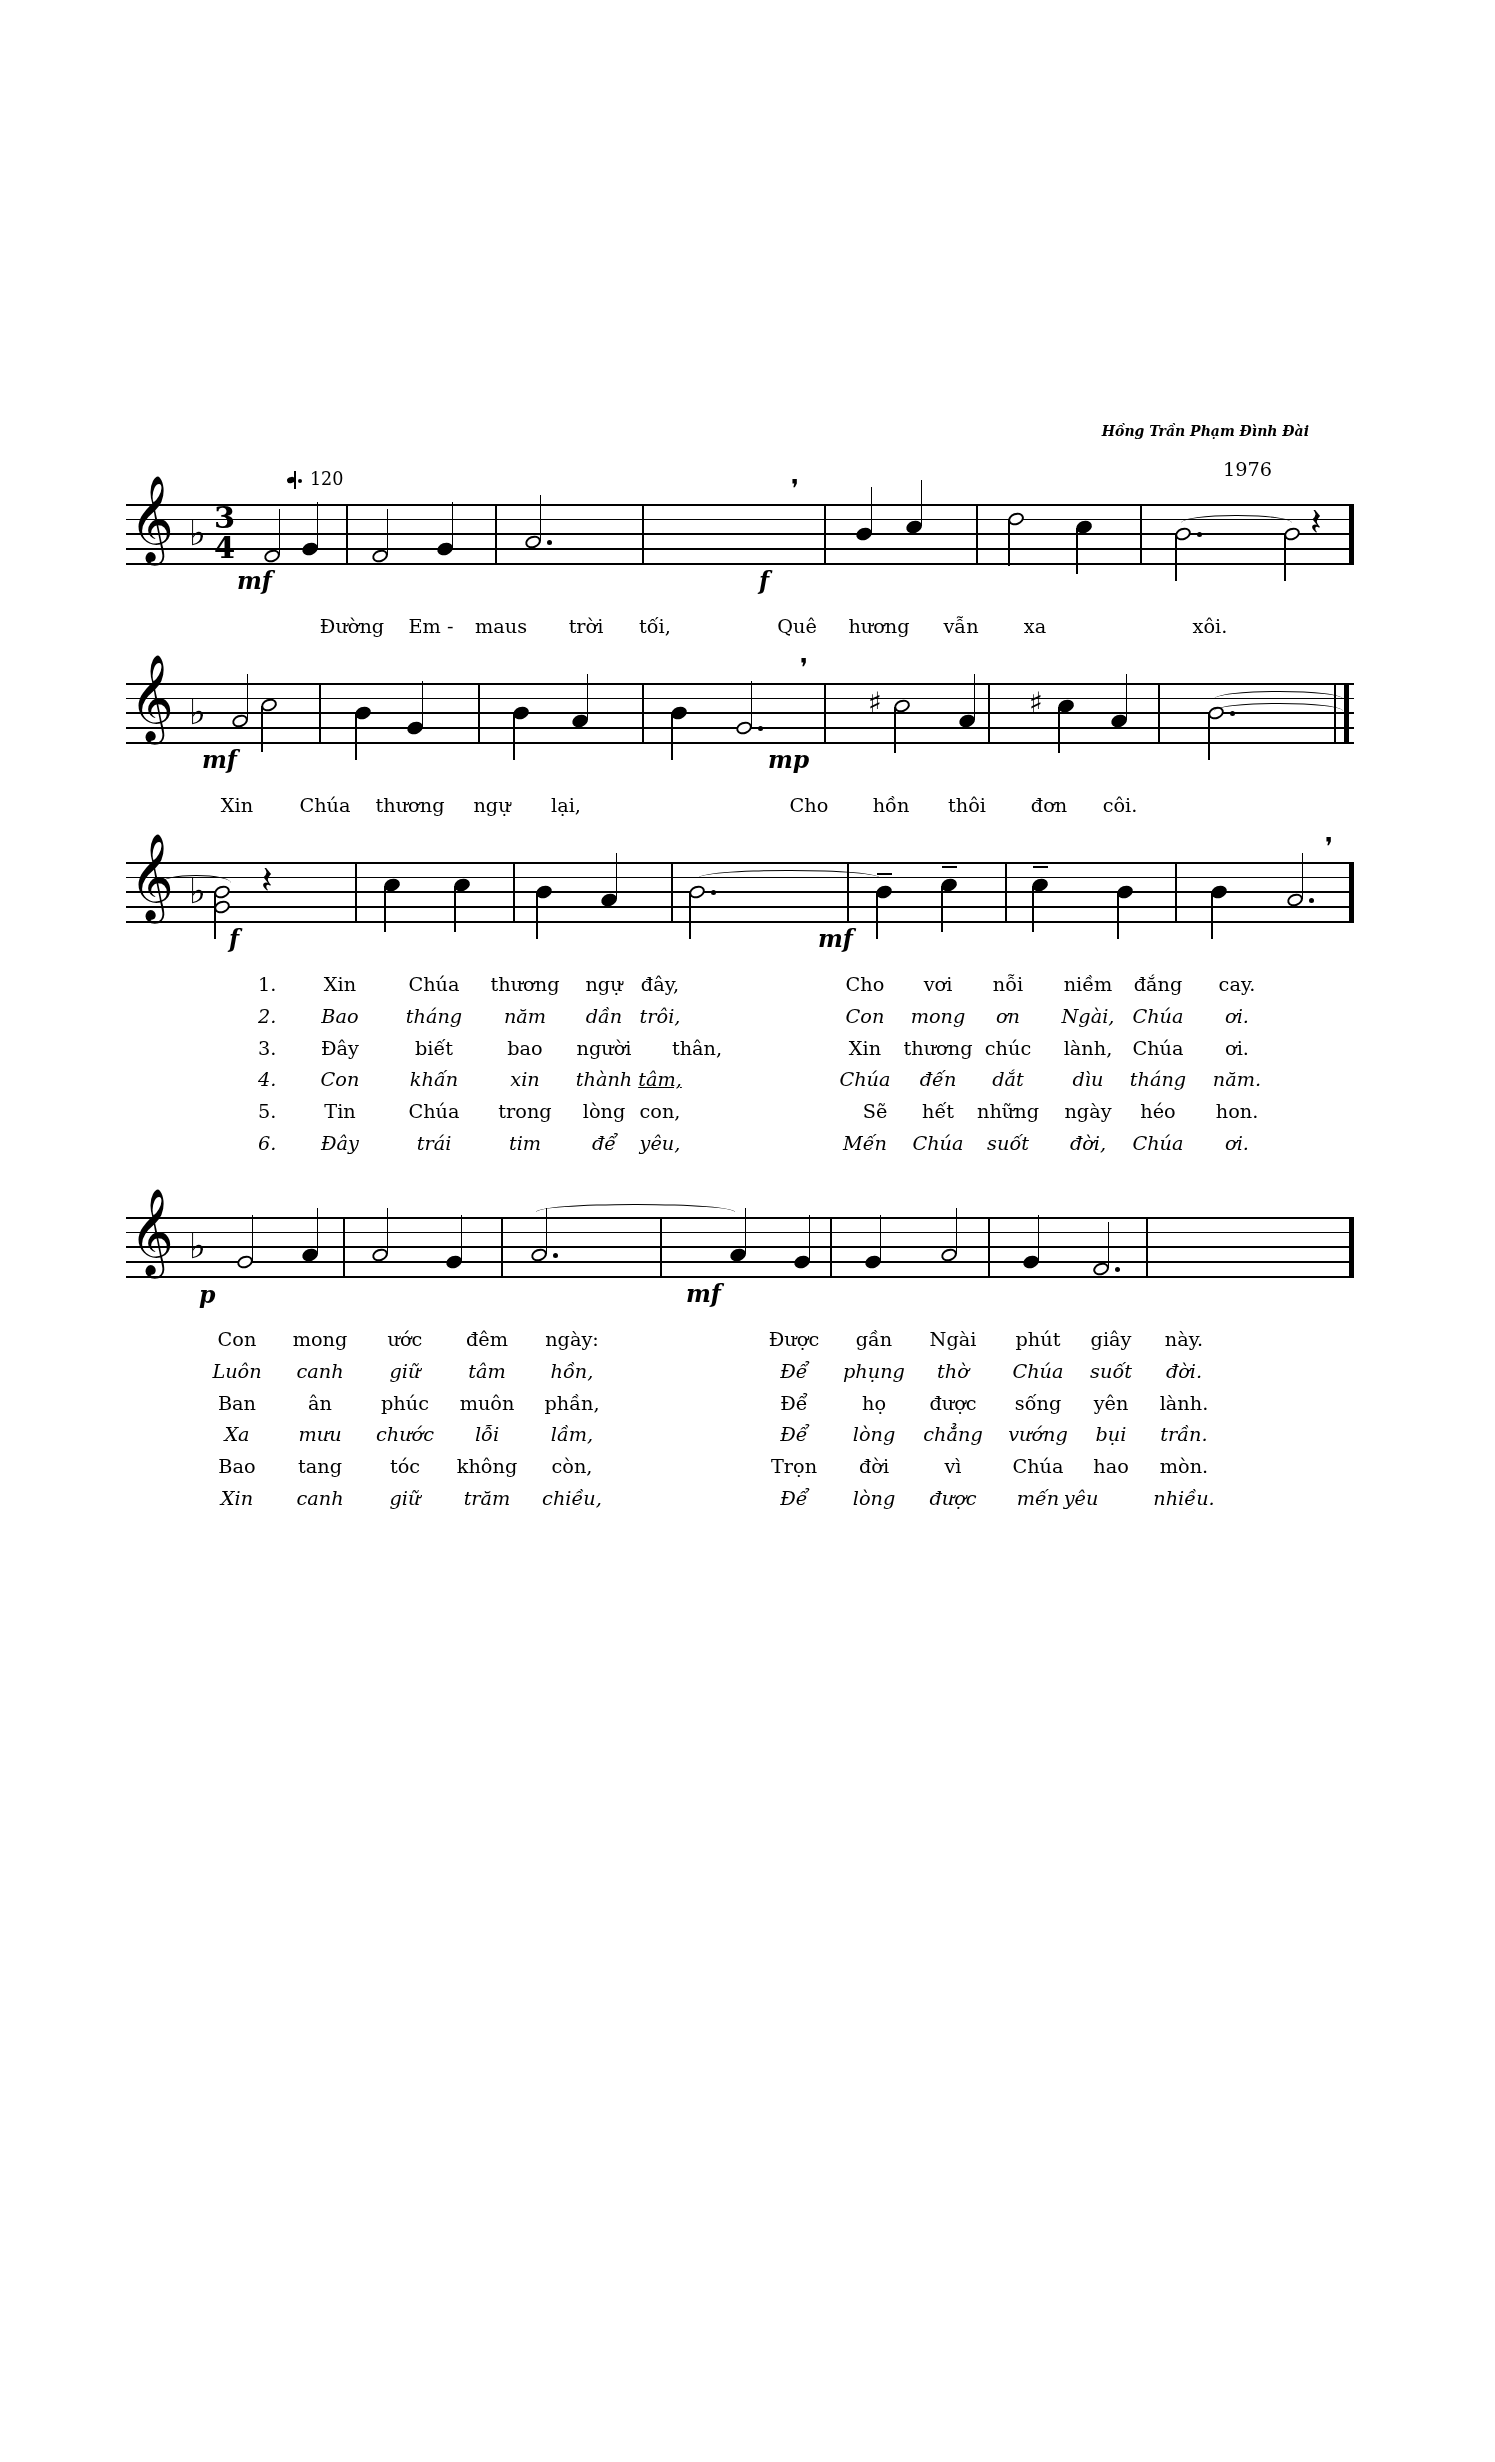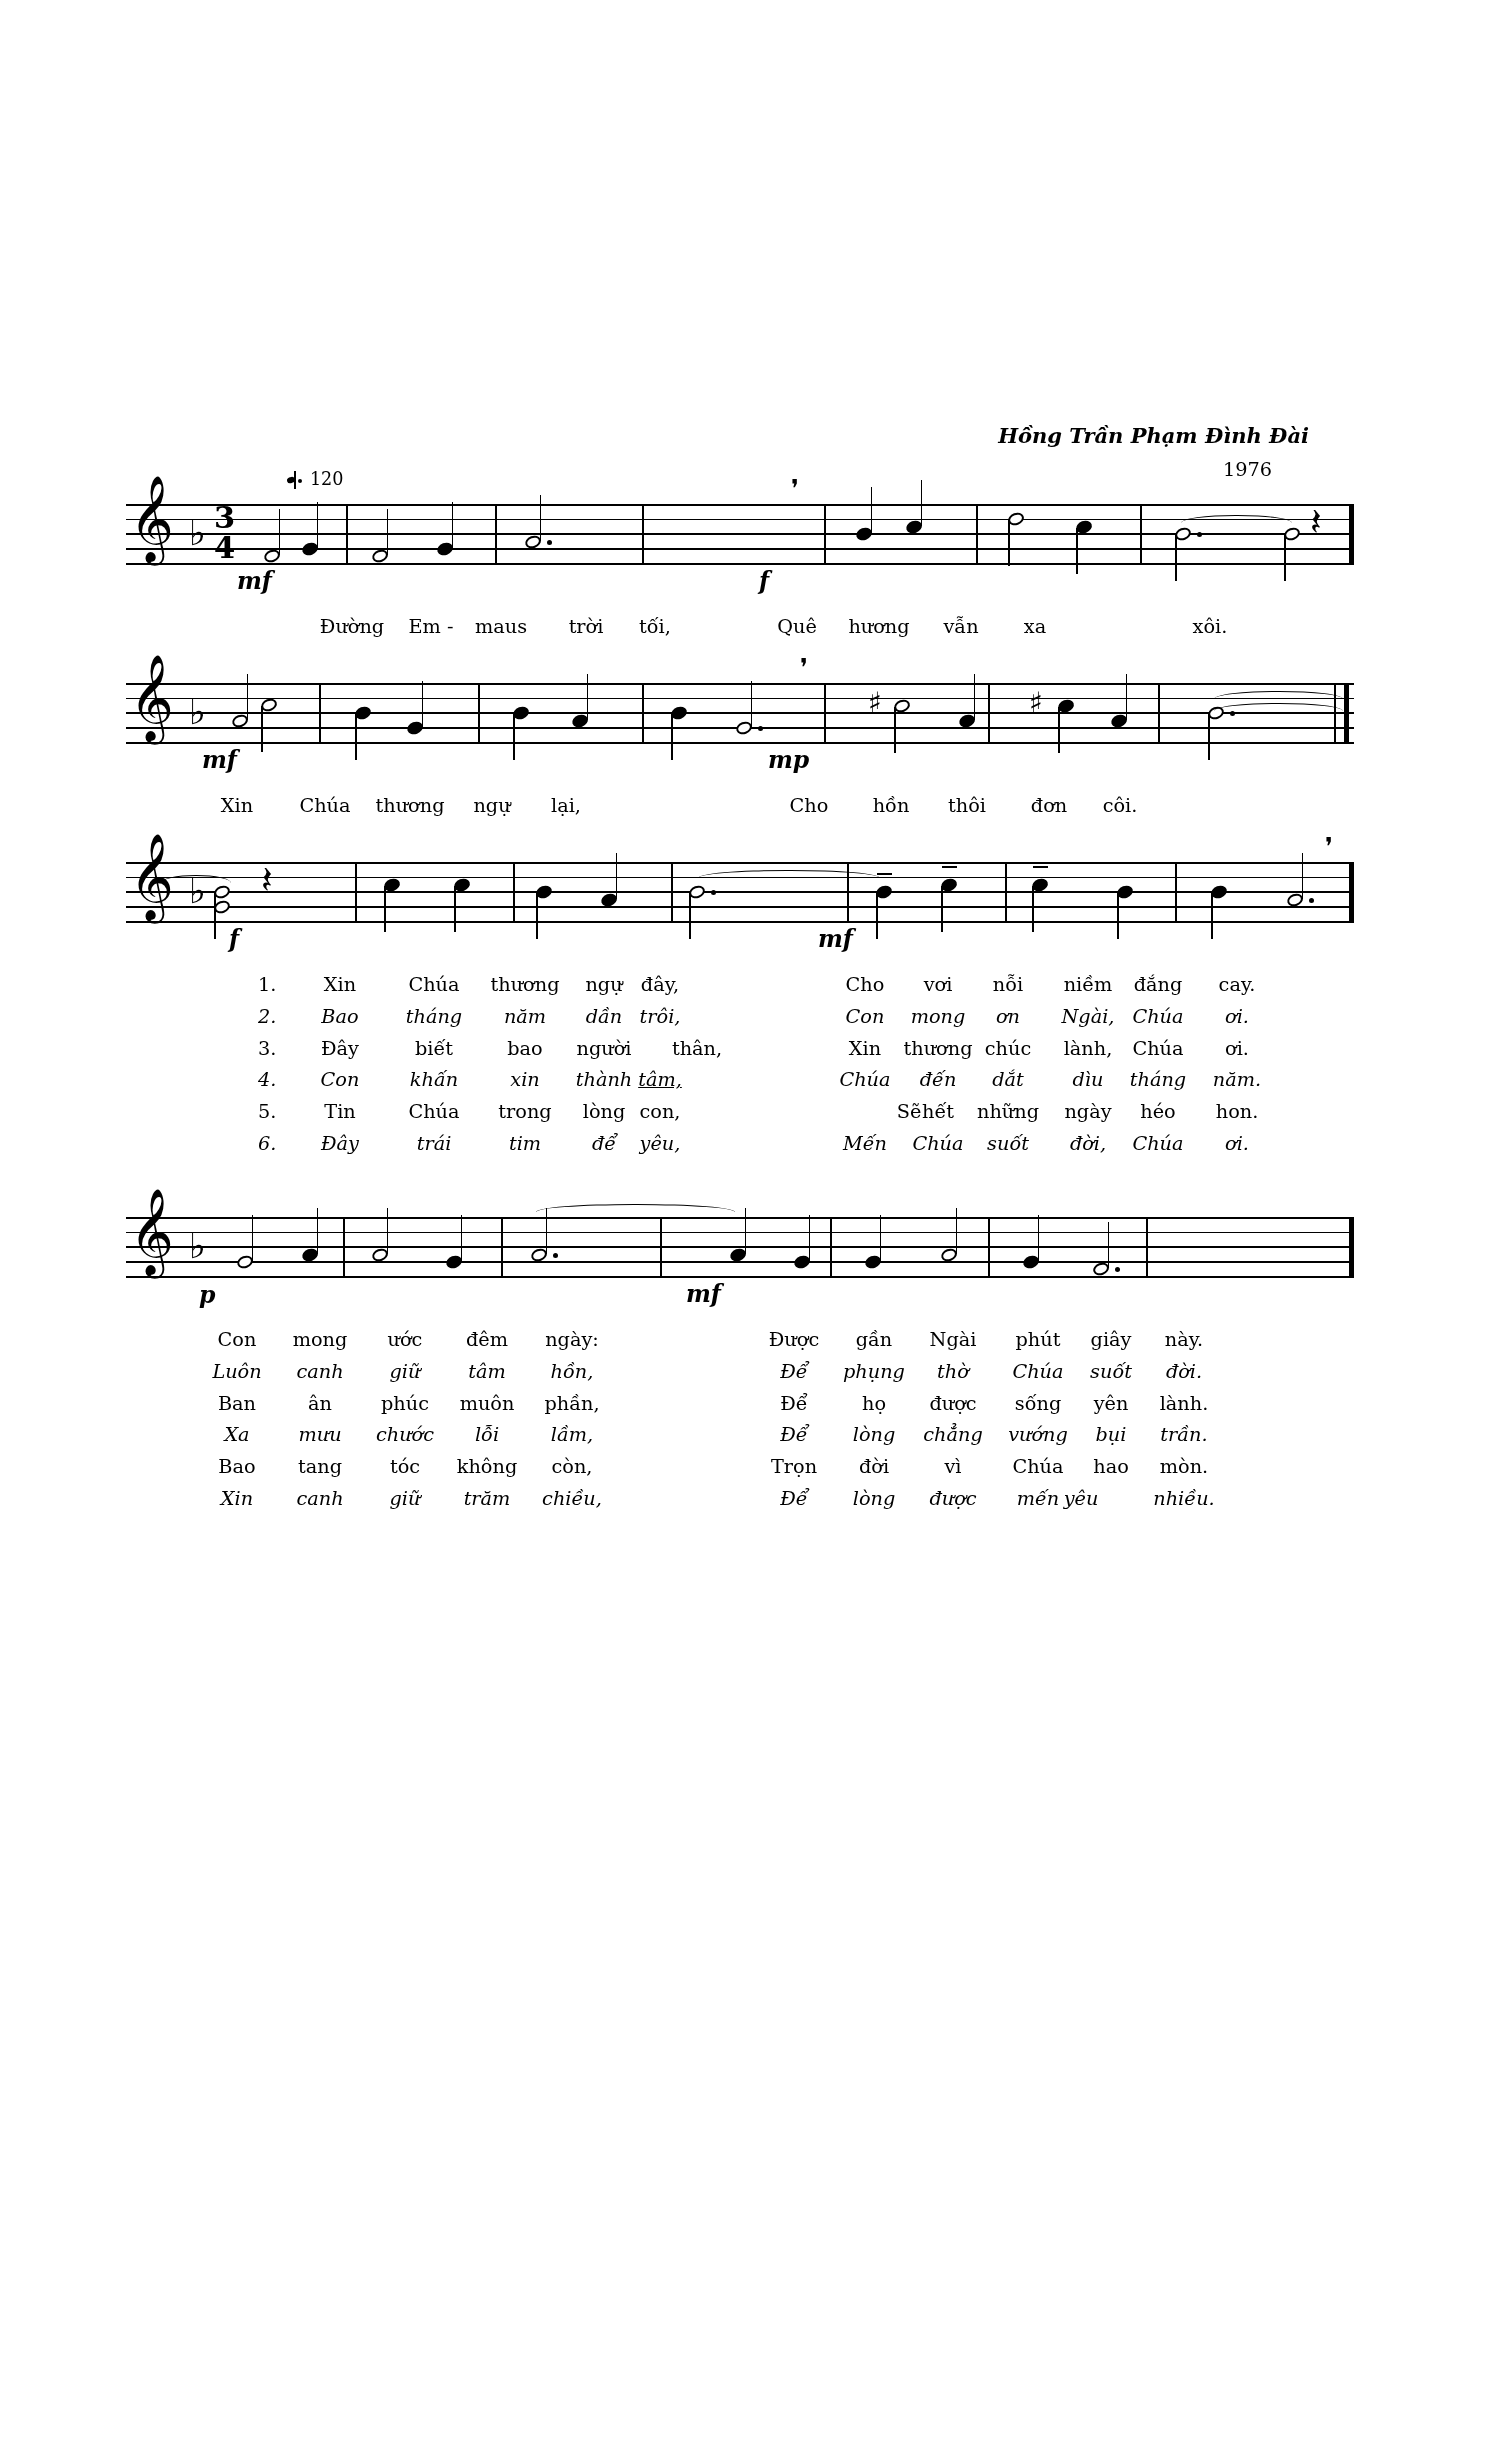--- a/index.html
+++ b/index.html
@@ -39,21 +39,21 @@
     width: 1495px;
     text-align: center;
     font-size: 23.5px;
     font-family: "DejaVu Serif", serif;
     letter-spacing: 0.3px;
   }
   .composer {
     position: absolute;
     top: 423px;
     right: 186px;
-    font-size: 21px;
+    font-size: 14px;
     font-style: italic;
     font-weight: bold;
     font-family: "DejaVu Serif", serif;
     white-space: nowrap;
   }
   .year {
     position: absolute;
     top: 458px;
     right: 223px;
     font-size: 19.3px;
@@ -594,21 +594,21 @@
       <span class="syl" style="left:1158px;">tháng</span>
       <span class="syl" style="left:1237px;">năm.</span>
     </div>
 
     <div class="lyricline" style="top:238px;">
       <span class="syl" style="left:340px;">Tin</span>
       <span class="syl" style="left:434px;">Chúa</span>
       <span class="syl" style="left:525px;">trong</span>
       <span class="syl" style="left:604px;">lòng</span>
       <span class="syl" style="left:660px;">con,</span>
-      <span class="syl" style="left:909px;">Sẽ</span>
+      <span class="syl" style="left:875px;">Sẽ</span>
       <span class="syl" style="left:938px;">hết</span>
       <span class="syl" style="left:1008px;">những</span>
       <span class="syl" style="left:1088px;">ngày</span>
       <span class="syl" style="left:1158px;">héo</span>
       <span class="syl" style="left:1237px;">hon.</span>
     </div>
 
     <div class="lyricline ital" style="top:270px;">
       <span class="syl" style="left:340px;">Đây</span>
       <span class="syl" style="left:434px;">trái</span>

